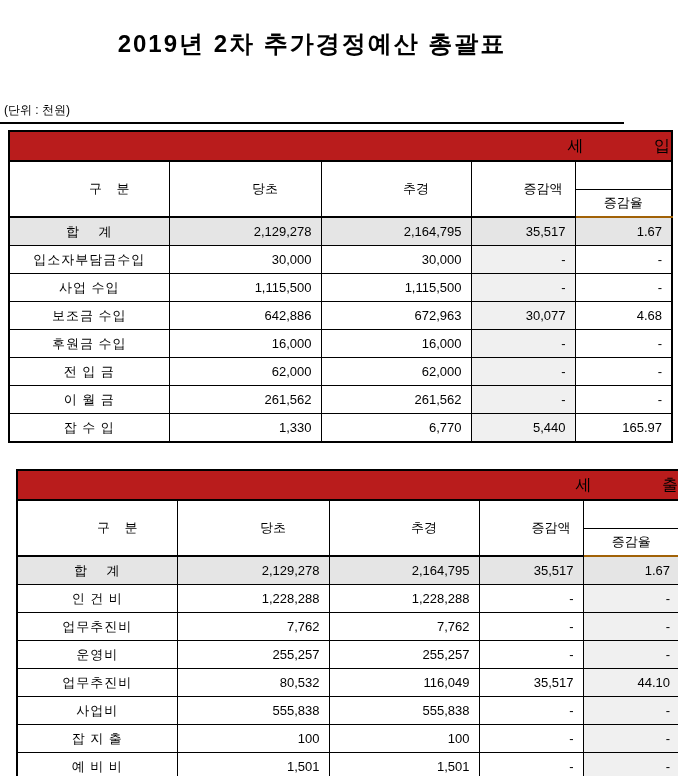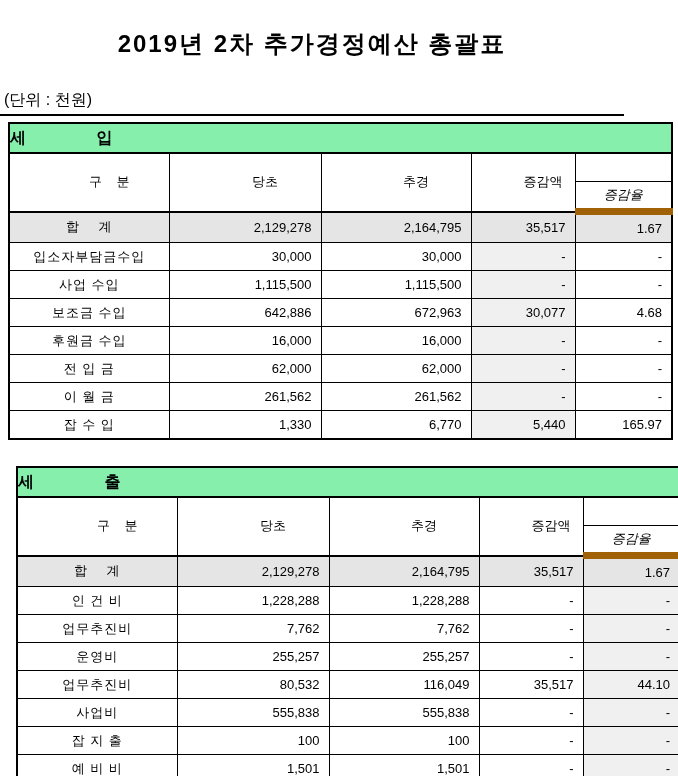--- a/index.html
+++ b/index.html
@@ -18,51 +18,51 @@
   }
   .meta-row {
     display:flex;
     justify-content:space-between;
     align-items:flex-end;
     margin-top:30px;
     padding:0 1px 3px 4px;
     border-bottom:2px solid #000;
   }
   .org-name { font-size:15px; font-weight:bold; letter-spacing:0.5px; }
-  .unit-label { font-size:16px; }
+  .unit-label { font-size:12px;margin-top:12px; }
 
   table.tbl {
     border-collapse:collapse;
     table-layout:fixed;
     width:663px;
     margin:6px 7px 0 8px;
     border:2px solid #000;
   }
   table.tbl.second { margin-top:26px;margin-left:16px; }
   .tbl td {
     border:1px solid #000;
     font-size:13px;
     height:27px;
     padding:0;
     overflow:hidden;
     white-space:nowrap;
   }
   td.ttl-cell {
     height:28px;
-    background:#86efac;
+    background:#b91c1c;
     border-bottom:2px solid #000;
-    font-weight:bold;
+    font-weight:normal;
     font-size:16px;
-    text-align:left;
+    text-align:right;
     word-spacing:64px;
     letter-spacing:1px;
   }
   tr.hdr td { text-align:center; font-size:13px; }
   tr.hdr td.rs { border-bottom:2px solid #000;padding-left:40px; }
-  tr.hdr2 td { text-align:center; font-size:13px; border-bottom:7px solid #a16207; height:26px;font-style:italic; }
+  tr.hdr2 td { text-align:center; font-size:13px; border-bottom:2px solid #a16207; height:26px; }
   tr.hdr td.empty-top { border-bottom:1px solid #000; }
   td.cat { text-align:center; letter-spacing:1px; }
   td.num { text-align:right; padding-right:9px; }
   tr.total-row td { background:#e5e5e5; }
   td.shaded { background:#f0f0f0; }
 </style>
 </head>
 <body>
 
 <div class="page">

